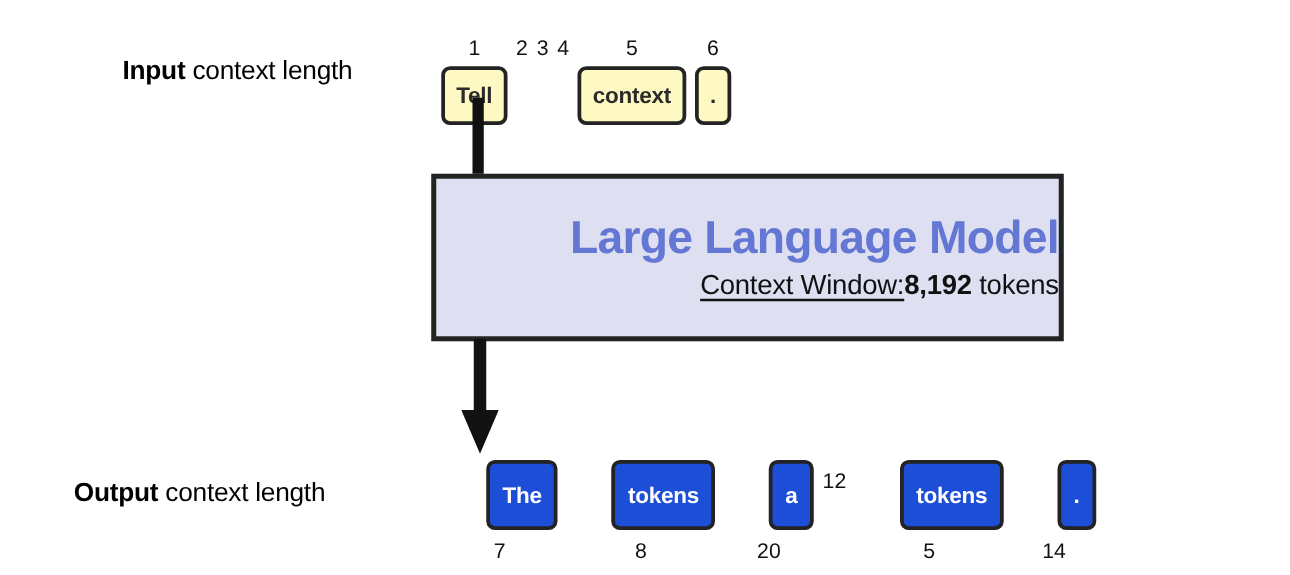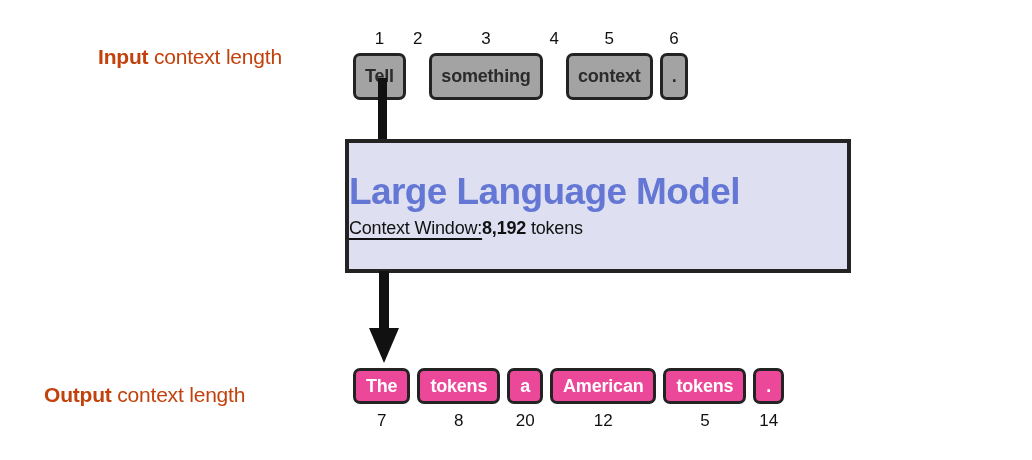--- a/index.html
+++ b/index.html
@@ -18,29 +18,29 @@
     width: 1032px;
     height: 460px;
     background: #ffffff;
     overflow: hidden;
   }
 
   
   .row-label {
     position: absolute;
     font-size: 21px;
-    color: #c2410c;
+    color: #000000;
     white-space: nowrap;
     letter-spacing: -0.2px;
   }
   .row-label .lab-strong { font-weight: 700; }
   .row-label .lab-normal { font-weight: 400; }
 
   #input-label  { left: 98px;  top: 45px; }
-  #output-label { left: 44px;  top: 383px; text-align: right; }
+  #output-label { left: 59px;  top: 383px; text-align: right; }
 
   
   .token-row {
     position: absolute;
     display: flex;
     align-items: flex-start;
   }
   #input-row  { left: 353px; top: 30px; }
   #output-row { left: 353px; top: 368px; }
 
@@ -69,58 +69,59 @@
     border: 3px solid #232323;
     border-radius: 7px;
     display: flex;
     align-items: center;
     justify-content: center;
     font-size: 18px;
     font-weight: 700;
     letter-spacing: -0.2px;
   }
   .token-box.input {
-    background: #a3a3a3;
+    background: #fef9c3;
     color: #2b2b2b;
     padding: 0 9px;
   }
   
   .token-box.output {
-    background: #ec4899;
+    background: #1d4ed8;
     color: #ffffff;
     padding: 0 10px;
-    height: 36px;
+    height: 56px;
     border-radius: 7px;
+    margin-left: 36px;
   }
 
   
   #llm-box {
     position: absolute;
     left: 345px;
     top: 139px;
     width: 506px;
     height: 134px;
     box-sizing: border-box;
     background: #dee0f1;
     border: 4px solid #232323;
     display: flex;
     flex-direction: column;
-    align-items: flex-start;
+    align-items: flex-end;
     justify-content: center;
   }
   #llm-title {
     font-size: 37px;
     font-weight: 700;
     color: #6577d4;
     letter-spacing: -0.6px;
     line-height: 1.05;
     margin-bottom: 6px;
   }
   #llm-subtitle {
-    font-size: 18px;
+    font-size: 22px;
     font-weight: 400;
     color: #111111;
     letter-spacing: -0.2px;
     white-space: nowrap;
   }
   #llm-subtitle .cw-underline {
     text-decoration: underline;
     text-underline-offset: 4px;
     text-decoration-thickness: 2px;
   }
@@ -143,21 +144,20 @@
   <div class="token-row" id="input-row">
       <div class="token-cell">
         <div class="token-index">1</div>
         <div class="token-box input">Tell</div>
       </div>
       <div class="token-cell">
         <div class="token-index">2</div>
       </div>
       <div class="token-cell">
         <div class="token-index">3</div>
-        <div class="token-box input">something</div>
       </div>
       <div class="token-cell">
         <div class="token-index">4</div>
       </div>
       <div class="token-cell">
         <div class="token-index">5</div>
         <div class="token-box input">context</div>
       </div>
       <div class="token-cell">
         <div class="token-index">6</div>
@@ -188,21 +188,20 @@
       </div>
       <div class="token-cell">
         <div class="token-box output">tokens</div>
         <div class="token-index">8</div>
       </div>
       <div class="token-cell">
         <div class="token-box output">a</div>
         <div class="token-index">20</div>
       </div>
       <div class="token-cell">
-        <div class="token-box output">American</div>
         <div class="token-index">12</div>
       </div>
       <div class="token-cell">
         <div class="token-box output">tokens</div>
         <div class="token-index">5</div>
       </div>
       <div class="token-cell">
         <div class="token-box output">.</div>
         <div class="token-index">14</div>
       </div>

